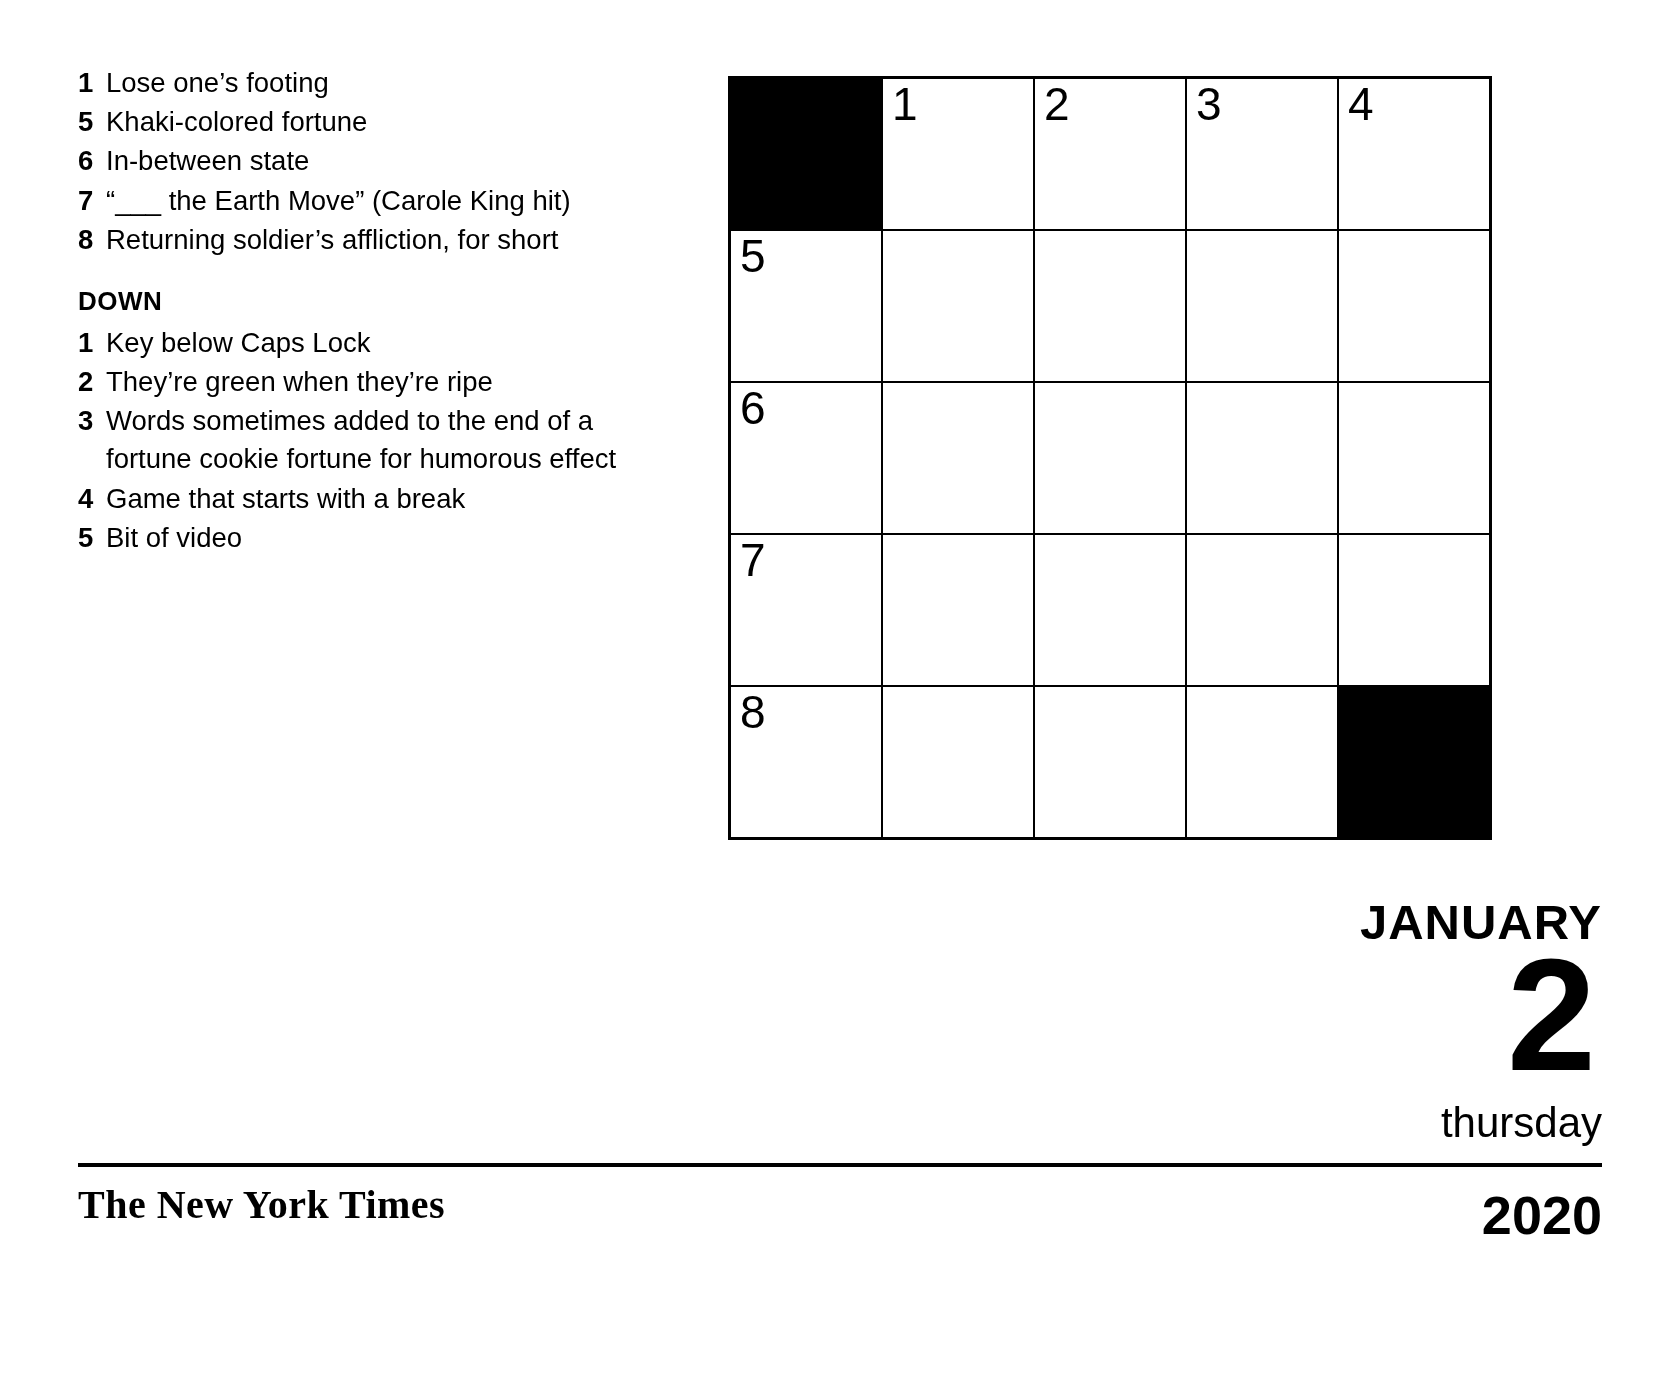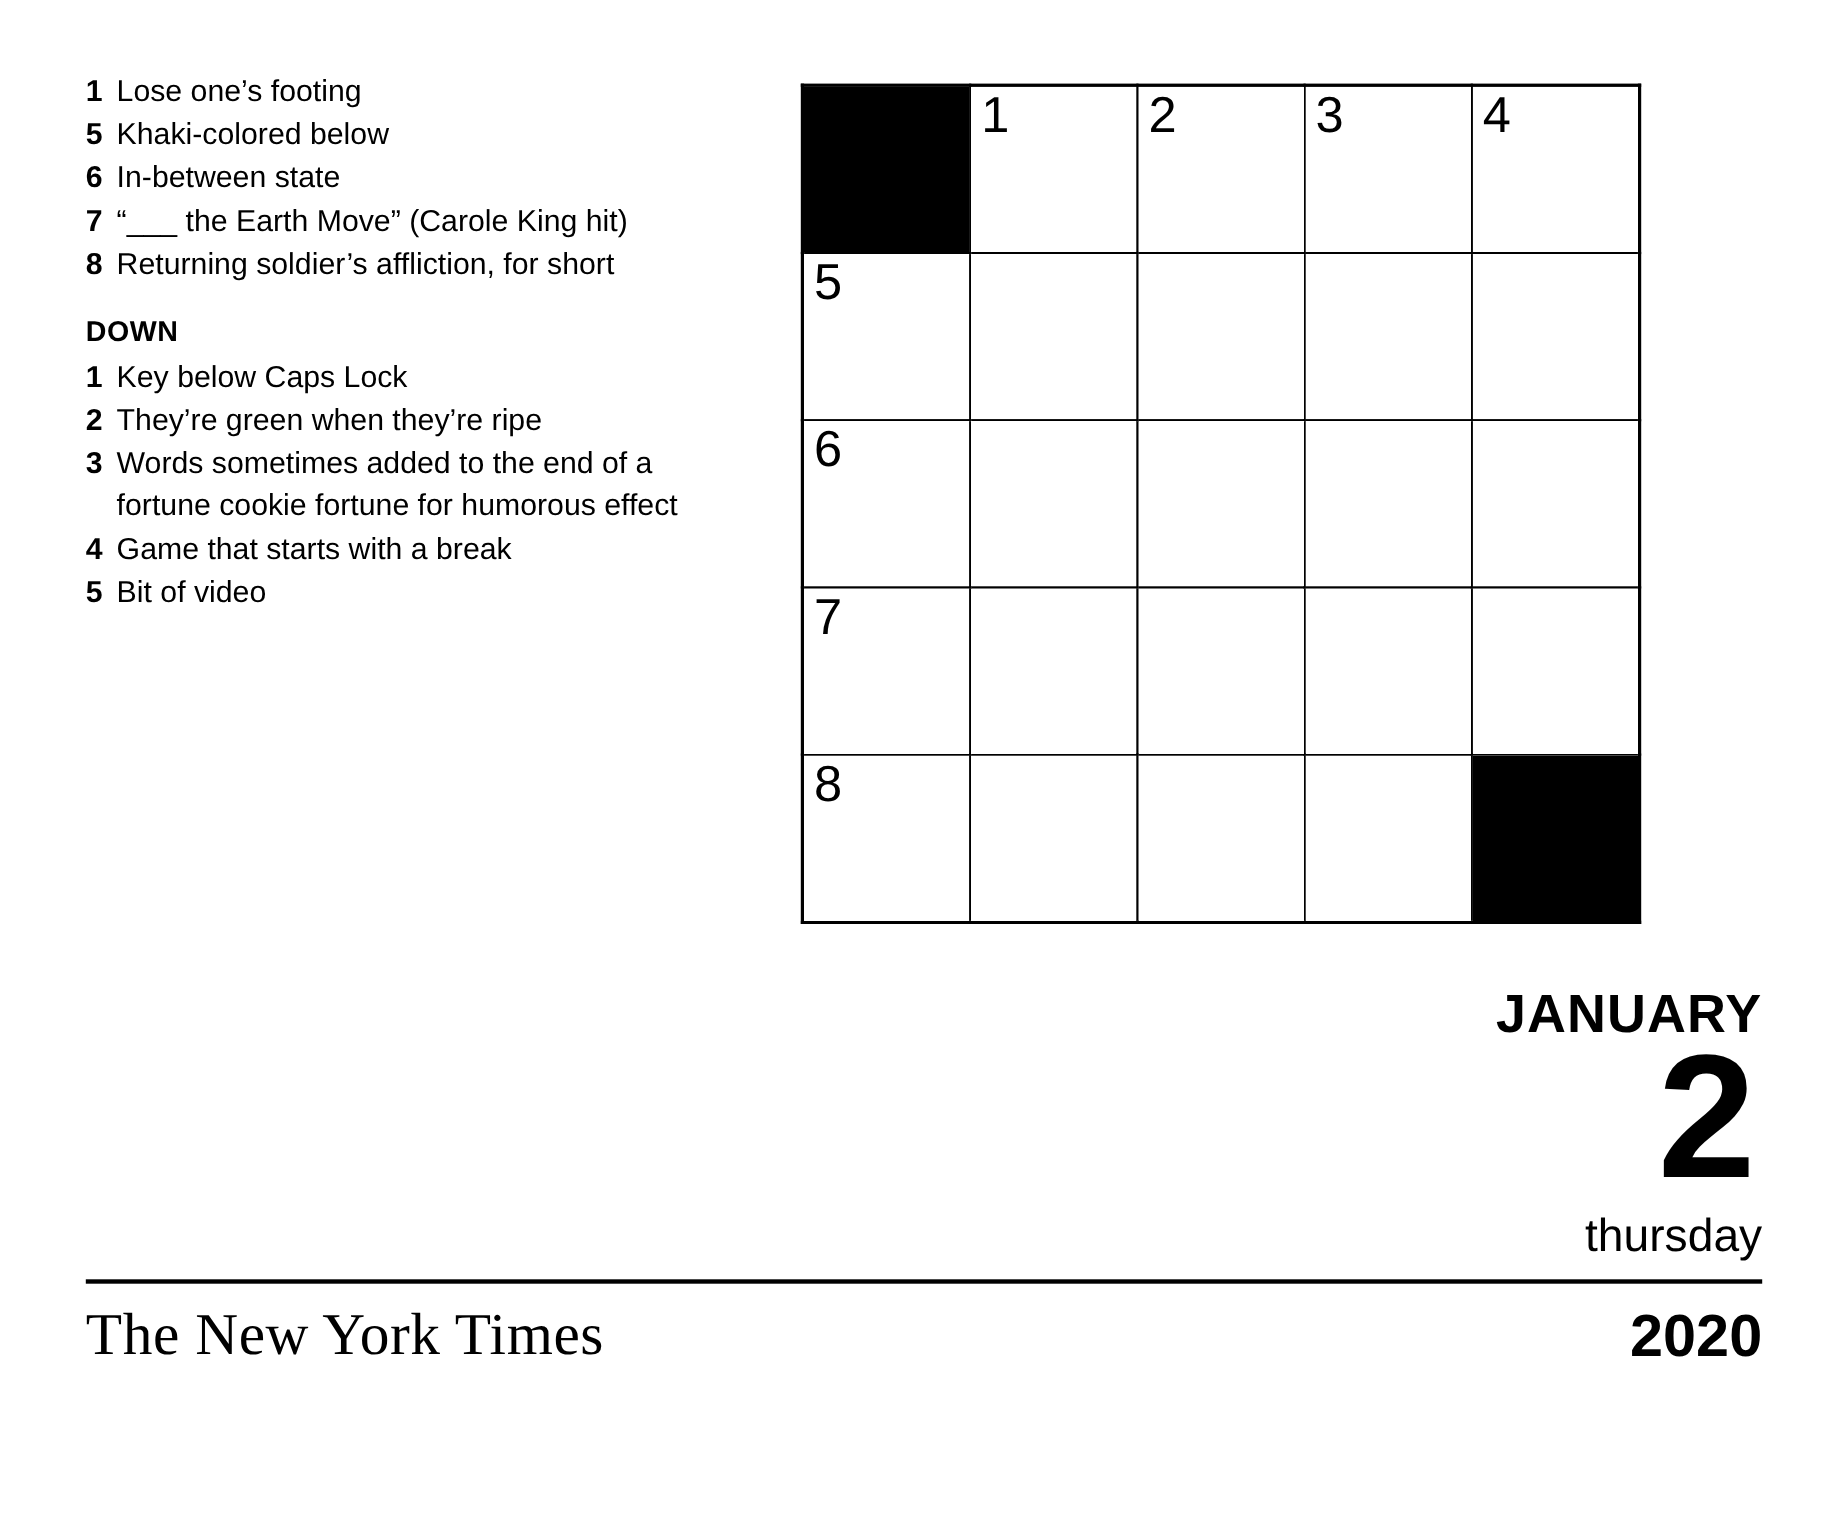--- a/index.html
+++ b/index.html
@@ -134,22 +134,22 @@
     top: 1163px;
     width: 1524px;
     height: 4px;
     background: #000;
   }
   .masthead {
     position: absolute;
     left: 78px;
     top: 1181px;
     font-family: "Liberation Serif", serif;
-    font-size: 54px;
-    font-weight: normal;
+    font-size: 40px;
+    font-weight: bold;
     font-style: normal;
     letter-spacing: 0.5px;
     line-height: 1.2;
   }
   .year {
     position: absolute;
     right: 78px;
     top: 1183px;
     font-size: 54px;
     font-weight: bold;
@@ -162,21 +162,21 @@
 
 <div class="clues">
 
   <ul class="clue-list">
     <li class="clue">
       <span class="clue-num">1</span>
       <span class="clue-text">Lose one’s footing</span>
     </li>
     <li class="clue">
       <span class="clue-num">5</span>
-      <span class="clue-text">Khaki-colored below</span>
+      <span class="clue-text">Khaki-colored fortune</span>
     </li>
     <li class="clue">
       <span class="clue-num">6</span>
       <span class="clue-text">In-between state</span>
     </li>
     <li class="clue">
       <span class="clue-num">7</span>
       <span class="clue-text">“___ the Earth Move” (Carole King hit)</span>
     </li>
     <li class="clue">

